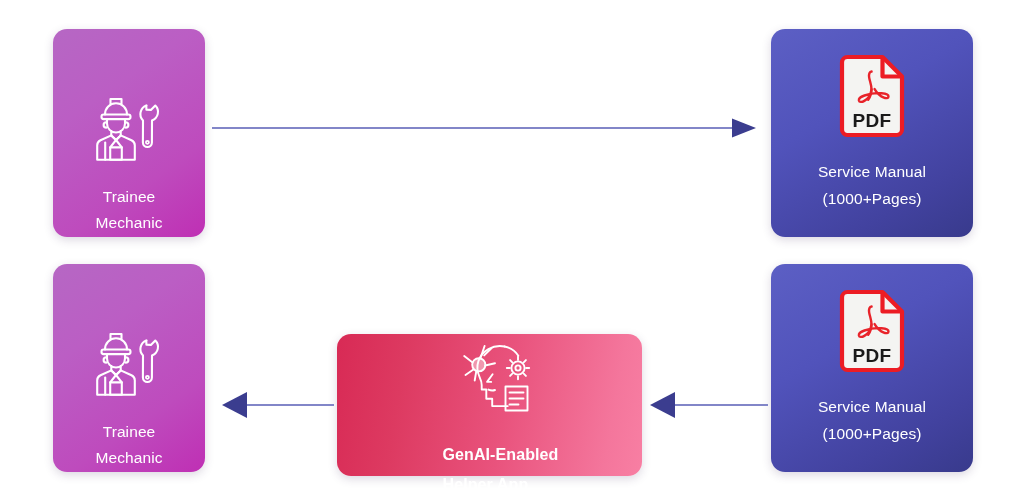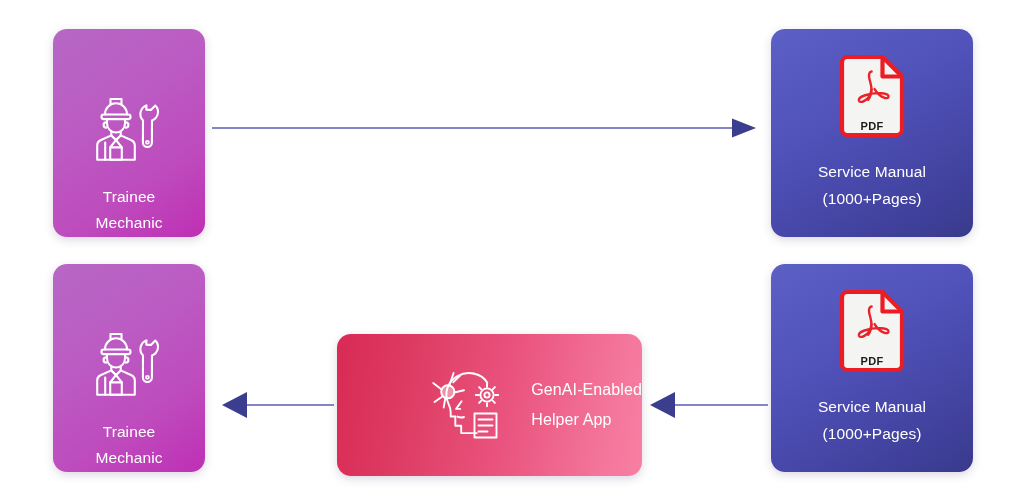--- a/index.html
+++ b/index.html
@@ -63,24 +63,25 @@
   }
   .card-pdf .icon-wrap {
     margin-bottom: 16px;
   }
 
   
   .card-genai {
     width: 305px;
     height: 142px;
     background: linear-gradient(100deg, #d82a55 0%, #dd3a61 22%, #e9537d 55%, #f4769c 88%, #f87fa3 100%);
-    flex-direction: row;
-    justify-content: flex-end;
+    flex-direction: column;
+    justify-content: flex-start;
     padding-left: 22px;
     gap: 18px;
+    font-weight: bold;
   }
   .card-genai .genai-text {
     font-size: 16px;
     line-height: 1.85;
     white-space: pre-line;
     text-align: left;
     letter-spacing: 0.1px;
   }
 
   
@@ -104,21 +105,21 @@
   #arrow-bot-right{ left: 650px; top: 392px; }
 
   
   .pdf-glyph { position: relative; }
   .pdf-glyph .pdf-text {
     position: absolute;
     left: 0;
     right: 0;
     bottom: 11px;
     text-align: center;
-    font-size: 11px;
+    font-size: 19px;
     font-weight: 700;
     color: #1a1a1a;
     letter-spacing: 0.4px;
     font-family: "Liberation Sans", sans-serif;
   }
 </style>
 </head>
 <body>
 
 <div class="canvas">

